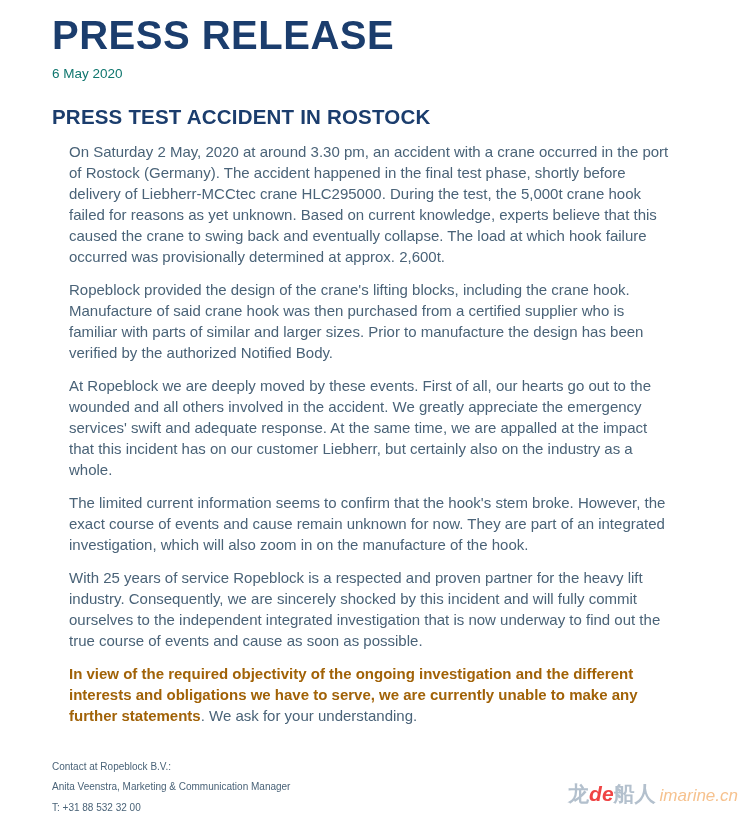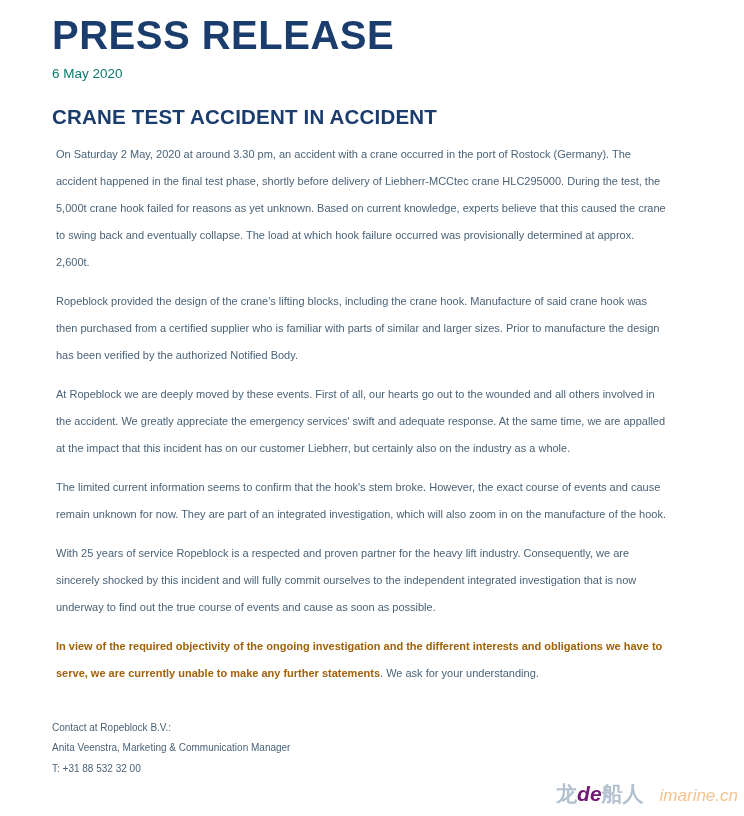--- a/index.html
+++ b/index.html
@@ -37,23 +37,23 @@
   }
   .headline {
     margin: 21px 0 0 0;
     font-size: 20.5px;
     line-height: 25px;
     font-weight: 700;
     letter-spacing: 0.2px;
     color: #1b3d6d;
   }
   .body-paragraph {
-    margin: 12px 0 0 4px;
-    font-size: 11px;
-    line-height: 27px;
+    margin: 12px 0 0 17px;
+    font-size: 15px;
+    line-height: 21px;
     color: #4a6378;
   }
   .statement-bold {
     font-weight: 700;
     color: #a16207;
   }
   .contact-block {
     margin-top: 31px;
     font-size: 10px;
     line-height: 20.4px;
@@ -78,40 +78,40 @@
   }
   .wm-cn {
     font-size: 21px;
     font-weight: 700;
     color: #b3c0cd;
   }
   .wm-de {
     font-size: 21px;
     font-weight: 700;
     font-style: italic;
-    color: #701a75;
+    color: #ef4444;
   }
   .wm-site {
     font-size: 17px;
     font-style: italic;
     color: #f6c28f;
-    margin-left: 16px;
+    margin-left: 4px;
   }
 </style>
 </head>
 <body>
 
 <div class="page">
   <div class="content">
 
     <h1 class="doc-title">PRESS RELEASE</h1>
 
     <div class="doc-date">6 May 2020</div>
 
-    <h2 class="headline">CRANE TEST ACCIDENT IN ACCIDENT</h2>
+    <h2 class="headline">PRESS TEST ACCIDENT IN ROSTOCK</h2>
 
     <p class="body-paragraph">On Saturday 2 May, 2020 at around 3.30 pm, an accident with a crane occurred in the port of Rostock (Germany). The accident happened in the final test phase, shortly before delivery of Liebherr-MCCtec crane HLC295000. During the test, the 5,000t crane hook failed for reasons as yet unknown. Based on current knowledge, experts believe that this caused the crane to swing back and eventually collapse. The load at which hook failure occurred was provisionally determined at approx. 2,600t.</p>
 
     <p class="body-paragraph">Ropeblock provided the design of the crane's lifting blocks, including the crane hook. Manufacture of said crane hook was then purchased from a certified supplier who is familiar with parts of similar and larger sizes. Prior to manufacture the design has been verified by the authorized Notified Body.</p>
 
     <p class="body-paragraph">At Ropeblock we are deeply moved by these events. First of all, our hearts go out to the wounded and all others involved in the accident. We greatly appreciate the emergency services' swift and adequate response. At the same time, we are appalled at the impact that this incident has on our customer Liebherr, but certainly also on the industry as a whole.</p>
 
     <p class="body-paragraph">The limited current information seems to confirm that the hook's stem broke. However, the exact course of events and cause remain unknown for now. They are part of an integrated investigation, which will also zoom in on the manufacture of the hook.</p>
 
     <p class="body-paragraph">With 25 years of service Ropeblock is a respected and proven partner for the heavy lift industry. Consequently, we are sincerely shocked by this incident and will fully commit ourselves to the independent integrated investigation that is now underway to find out the true course of events and cause as soon as possible.</p>

